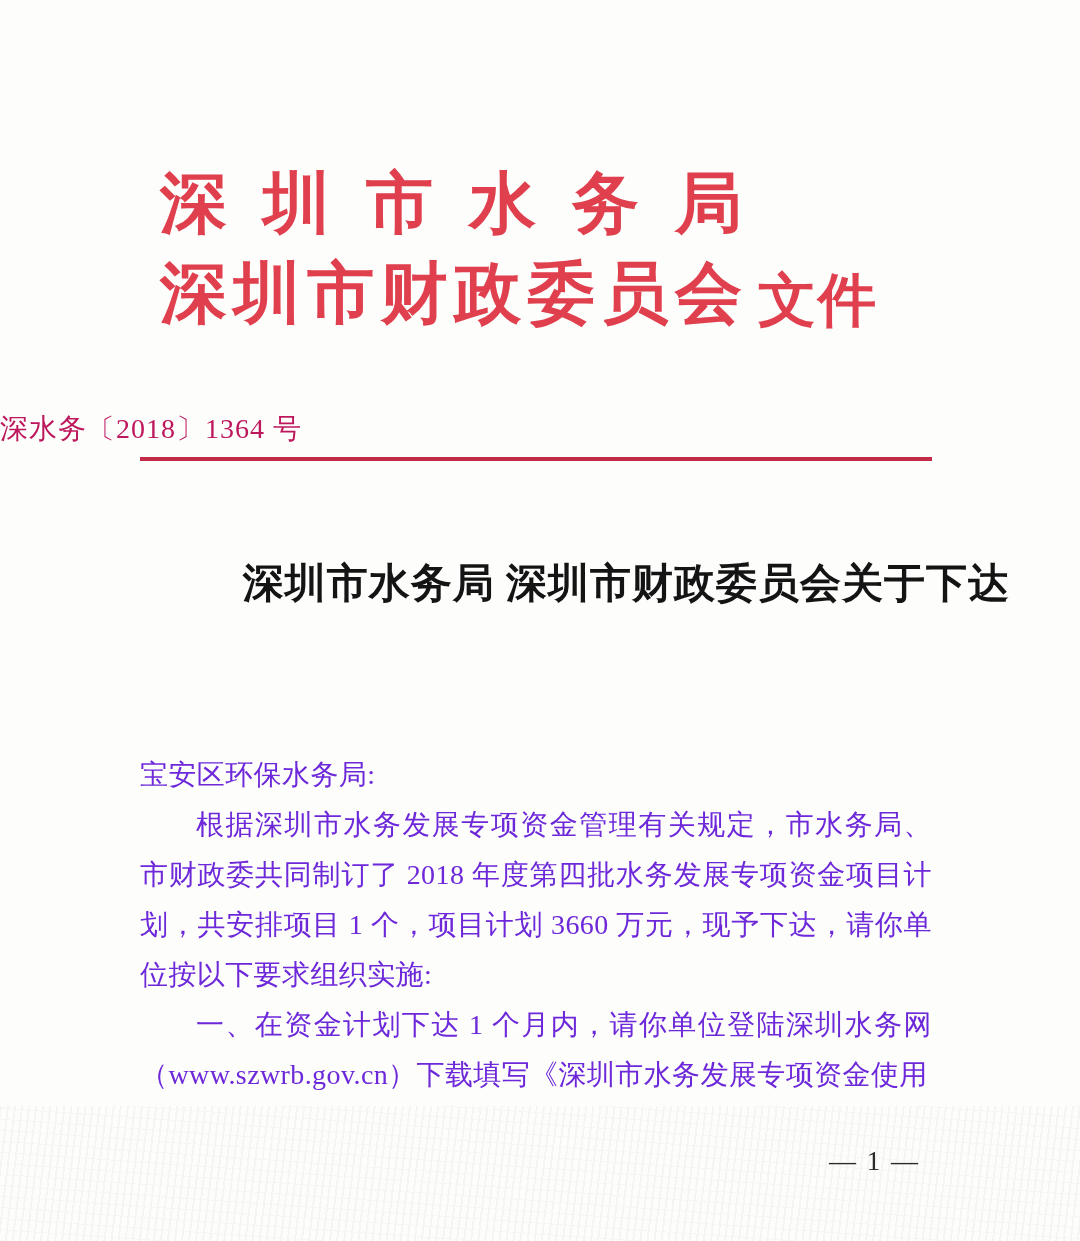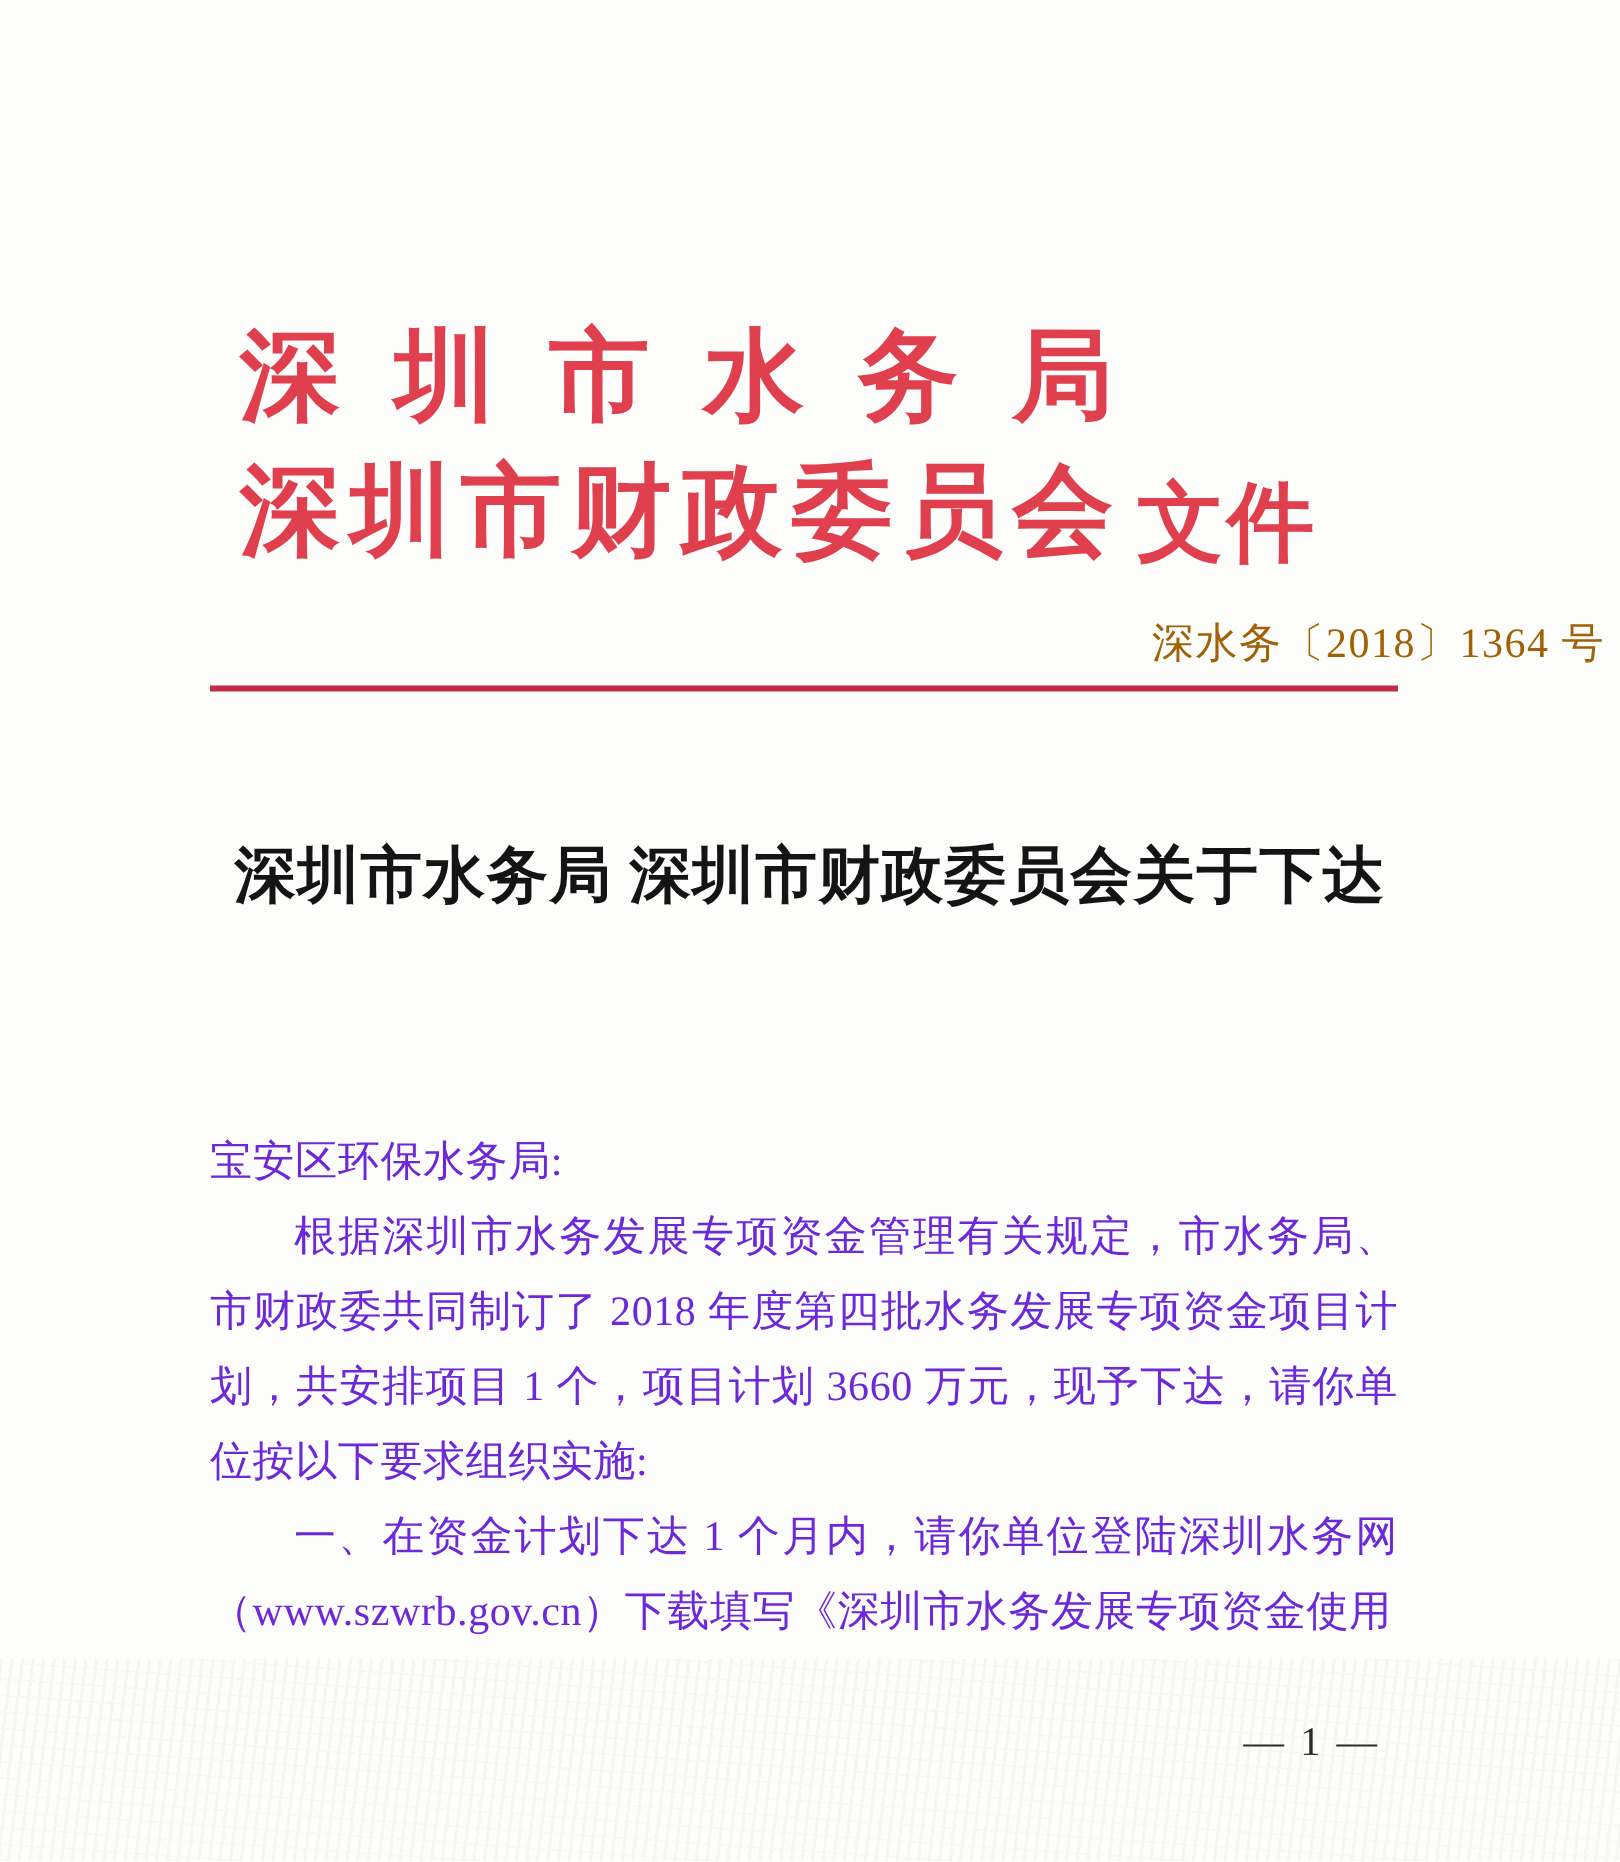--- a/index.html
+++ b/index.html
@@ -21,21 +21,20 @@
   
   .letterhead {
     position: absolute;
     top: 158px;
     left: 160px;
     display: flex;
     align-items: flex-end;
   }
   .agency-block {
     width: 582px;
-    margin-top: 48px;
   }
   .agency-line {
     font-size: 67px;
     line-height: 90px;
     font-weight: bold;
     color: var(--accent-red, #e0404e);
     text-align: justify;
     text-align-last: justify;
     white-space: nowrap;
   }
@@ -49,43 +48,43 @@
     letter-spacing: 2px;
     white-space: nowrap;
   }
 
   
   .doc-number {
     position: absolute;
     top: 410px;
     left: 0;
     width: 1070px;
-    text-align: right;
+    text-align: left;
     font-size: 28px;
     letter-spacing: 1px;
-    color: #a16207;
+    color: #be185d;
   }
 
   
   .red-rule {
     position: absolute;
     top: 457px;
     left: 140px;
     width: 792px;
     height: 4px;
     background: var(--divider-red, #c22b45);
   }
 
   
   .doc-title {
     position: absolute;
     top: 556px;
     left: 70px;
     width: 940px;
-    text-align: center;
+    text-align: right;
     font-size: 41px;
     line-height: 55px;
     font-weight: bold;
     color: #141414;
     letter-spacing: 1px;
   }
 
   
   .doc-body {
     position: absolute;

